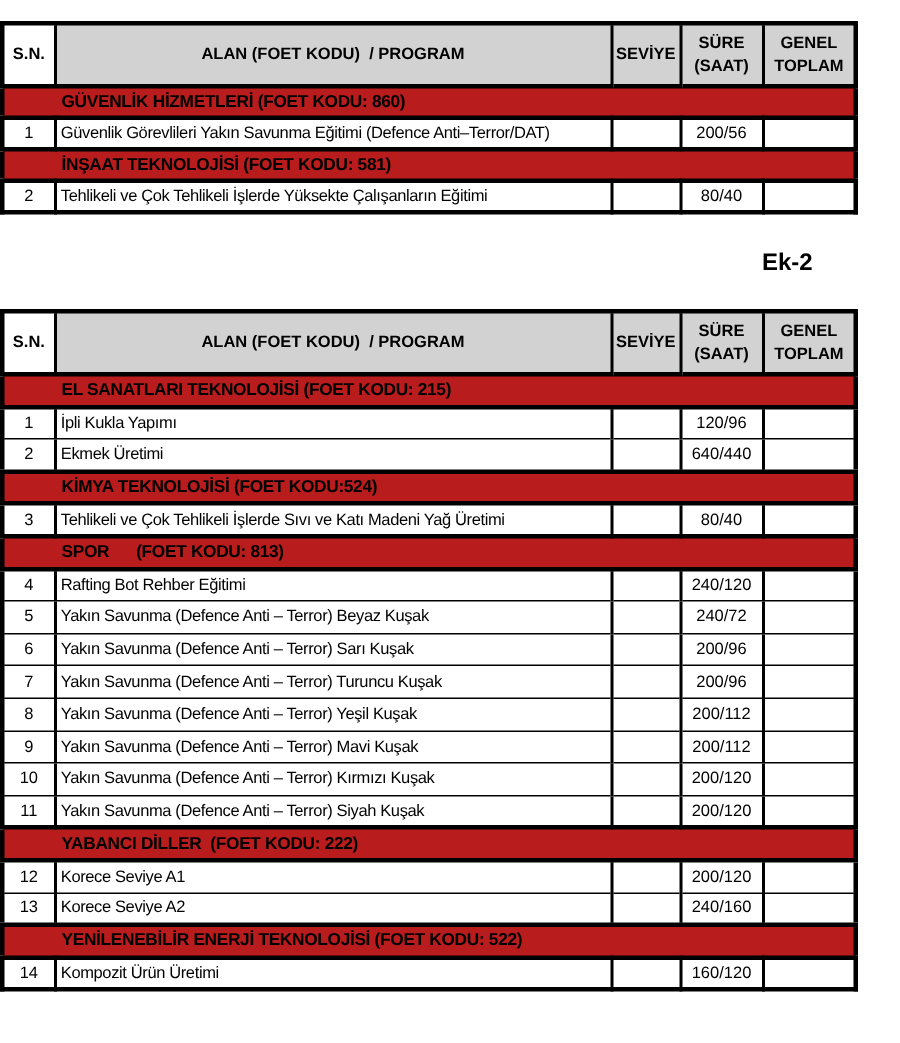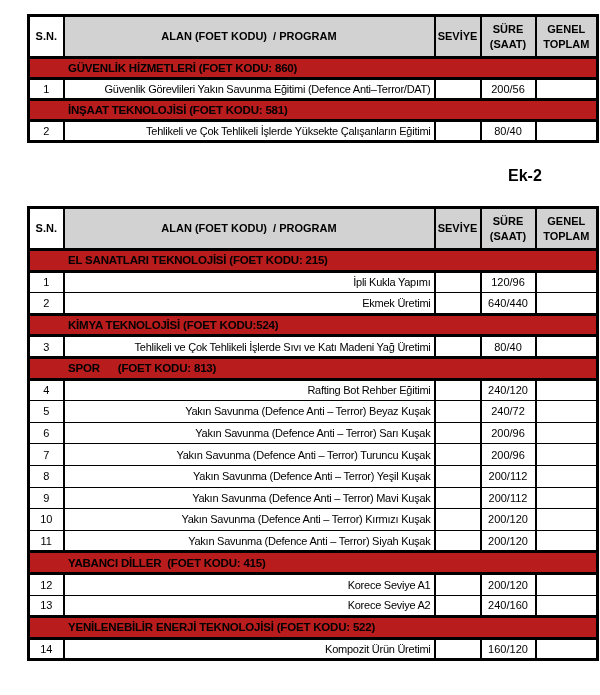--- a/index.html
+++ b/index.html
@@ -11,21 +11,21 @@
   }
   .doc {
     position: relative;
     width: 600px;
     height: 695px;
     background: #ffffff;
     overflow: hidden;
   }
   .foet-table {
     position: absolute;
-    left: 27px;
+    left: 0;
     border-collapse: collapse;
     table-layout: fixed;
     width: 569px;
     border: 3px solid #000;
   }
   .table1 { top: 14px; }
   .table2 { top: 206px; }
   .ek-label {
     position: absolute;
     top: 167px;
@@ -54,21 +54,21 @@
     border-right: 2px solid #000;
     border-top: 1px solid #000;
     border-bottom: 1px solid #000;
     font-size: 11px;
     vertical-align: middle;
     padding: 2px 3px;
     overflow: hidden;
   }
   .cell-sn   { text-align: center; }
   .cell-program {
-    text-align: right;
+    text-align: left;
     padding-left: 6px;
     letter-spacing: -0.25px;
     white-space: nowrap;
   }
   .cell-seviye { text-align: center; }
   .cell-sure   { text-align: center; }
   .cell-genel  { text-align: center; }
   .section-row td {
     border-top: 3px solid #000;
     border-bottom: 3px solid #000;
@@ -232,21 +232,21 @@
           <td class="cell-genel"></td>
         </tr>
         <tr class="data-row">
           <td class="cell-sn">11</td>
           <td class="cell-program">Yakın Savunma (Defence Anti – Terror) Siyah Kuşak</td>
           <td class="cell-seviye"></td>
           <td class="cell-sure">200/120</td>
           <td class="cell-genel"></td>
         </tr>
         <tr class="section-row">
-          <td colspan="5">YABANCI DİLLER  (FOET KODU: 415)</td>
+          <td colspan="5">YABANCI DİLLER  (FOET KODU: 222)</td>
         </tr>
         <tr class="data-row">
           <td class="cell-sn">12</td>
           <td class="cell-program">Korece Seviye A1</td>
           <td class="cell-seviye"></td>
           <td class="cell-sure">200/120</td>
           <td class="cell-genel"></td>
         </tr>
         <tr class="data-row">
           <td class="cell-sn">13</td>

